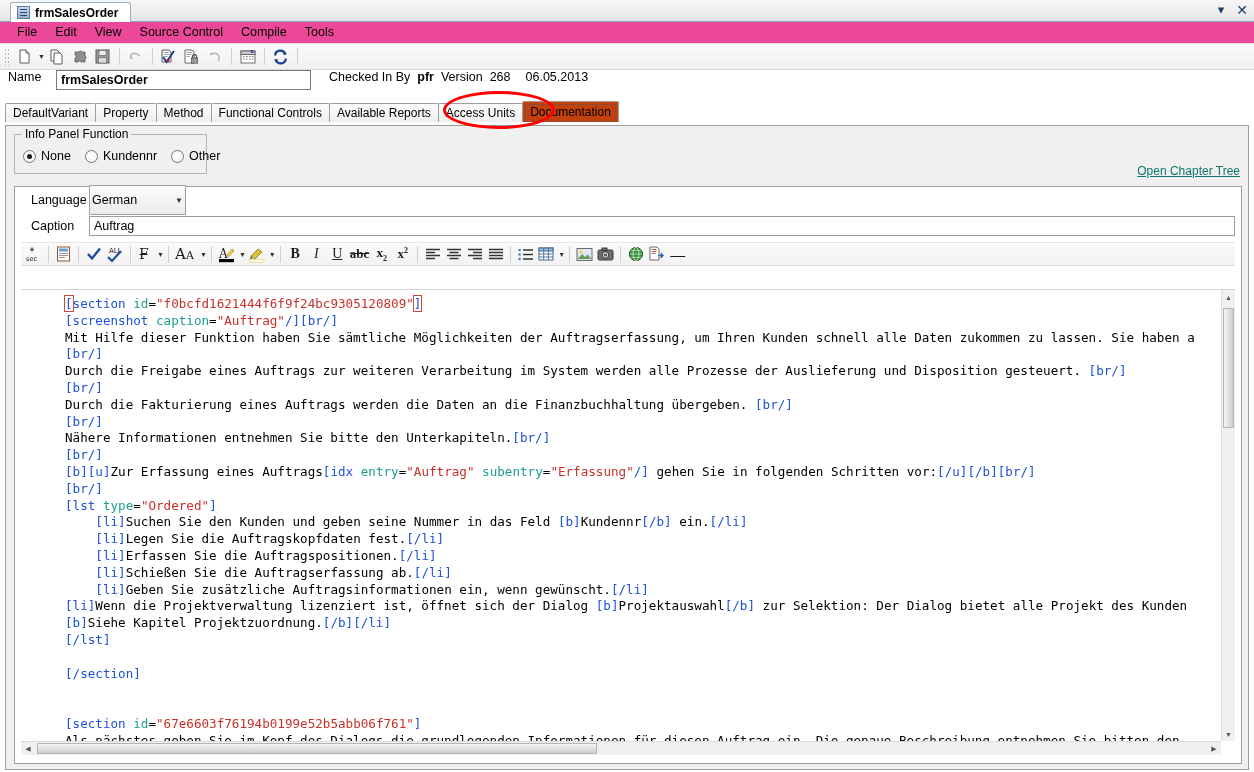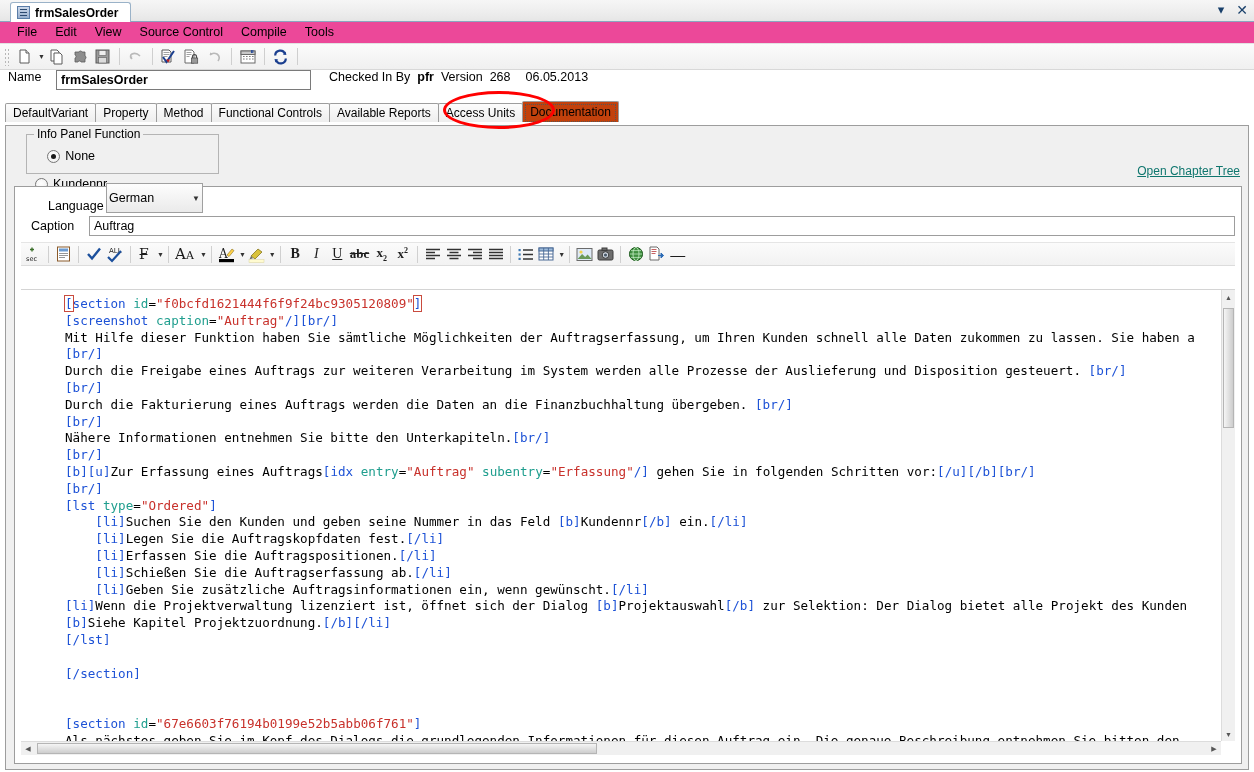--- a/index.html
+++ b/index.html
@@ -163,37 +163,36 @@
   .pane {
     position: absolute;
     left: 5px; right: 5px;
     top: 125px; bottom: 2px;
     border: 1px solid #9d9d9d;
     background: #f0f0f0;
   }
 
   .groupbox {
     position: absolute;
-    left: 20px; top: 8px;
+    left: 8px; top: 8px;
     width: 193px; height: 40px;
     border: 1px solid #b4b4b4;
   }
   .groupbox .gb-title {
     position: absolute;
     left: 7px; top: -8px;
     background: #f0f0f0;
     padding: 0 3px;
     font-size: 12px;
   }
   .radios {
     position: absolute;
     left: 8px; top: 14px;
     display: flex; align-items: center; gap: 14px;
     font-size: 12.5px;
-    flex-direction: column;
   }
   .radio { display: flex; align-items: center; gap: 5px; }
   .rdot {
     width: 13px; height: 13px; border-radius: 50%;
     border: 1px solid #767676;
     background: radial-gradient(circle at 45% 40%, #ffffff 0%, #f2f2f2 70%, #e2e2e2 100%);
     position: relative; flex: none;
   }
   .radio.on .rdot::after {
     content: "";
@@ -213,23 +212,23 @@
 
   
   .editor-card {
     position: absolute;
     left: 8px; right: 6px;
     top: 60px; bottom: 5px;
     background: #ffffff;
     border: 1px solid #9d9d9d;
   }
   .lang-row {
-    display: flex; align-items: flex-end;
+    display: flex; align-items: center;
     height: 26px;
-    padding-left: 33px;
+    padding-left: 16px;
     font-size: 12.5px;
     gap: 10px;
   }
   .lang-row .lbl { width: 48px; }
   .lang-select {
     width: 97px; height: 30px;
     border: 1px solid #a0a0a0;
     background: linear-gradient(to bottom,#fdfdfd,#eaeaea);
     font-family: "Liberation Sans", sans-serif;
     font-size: 12.5px;

